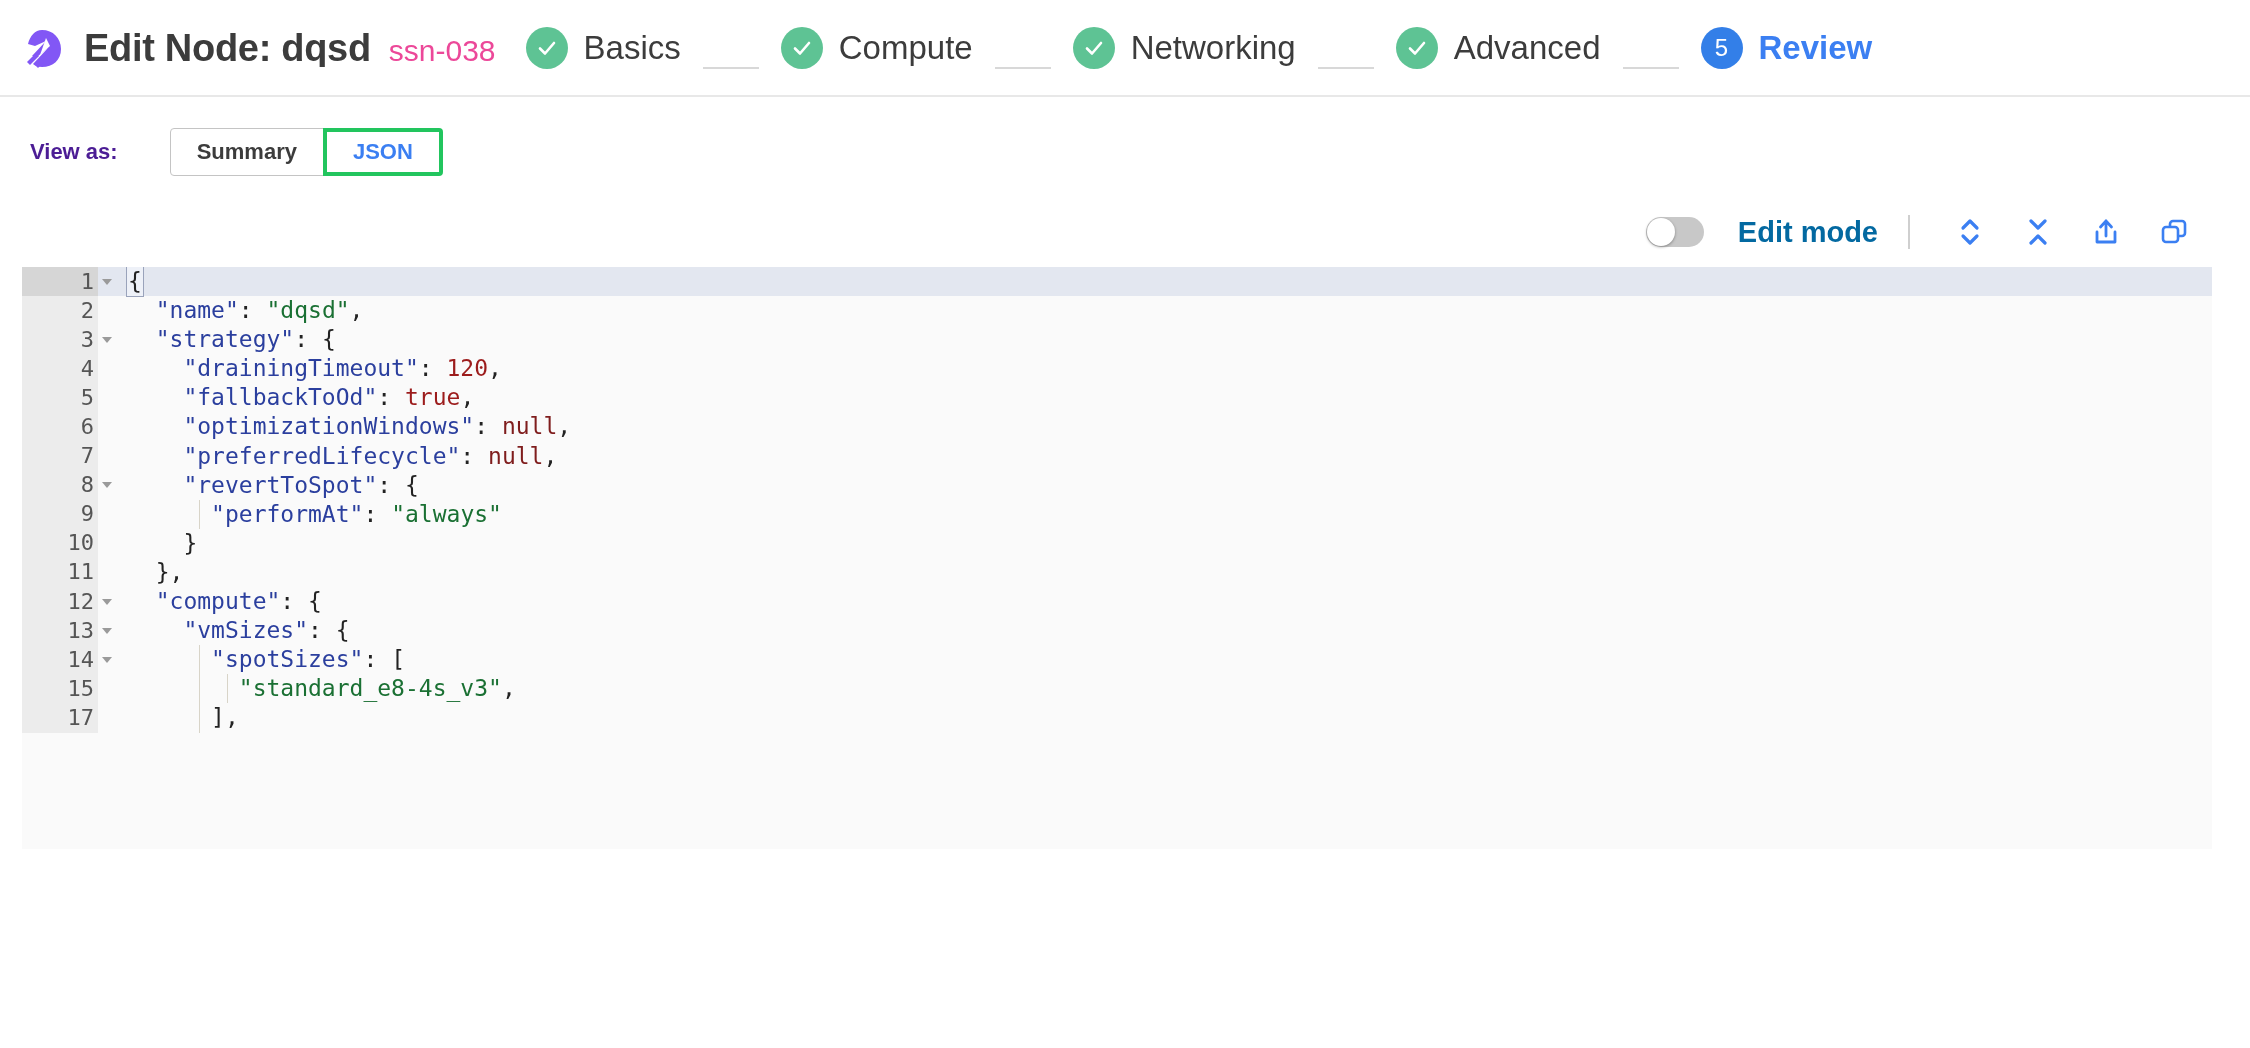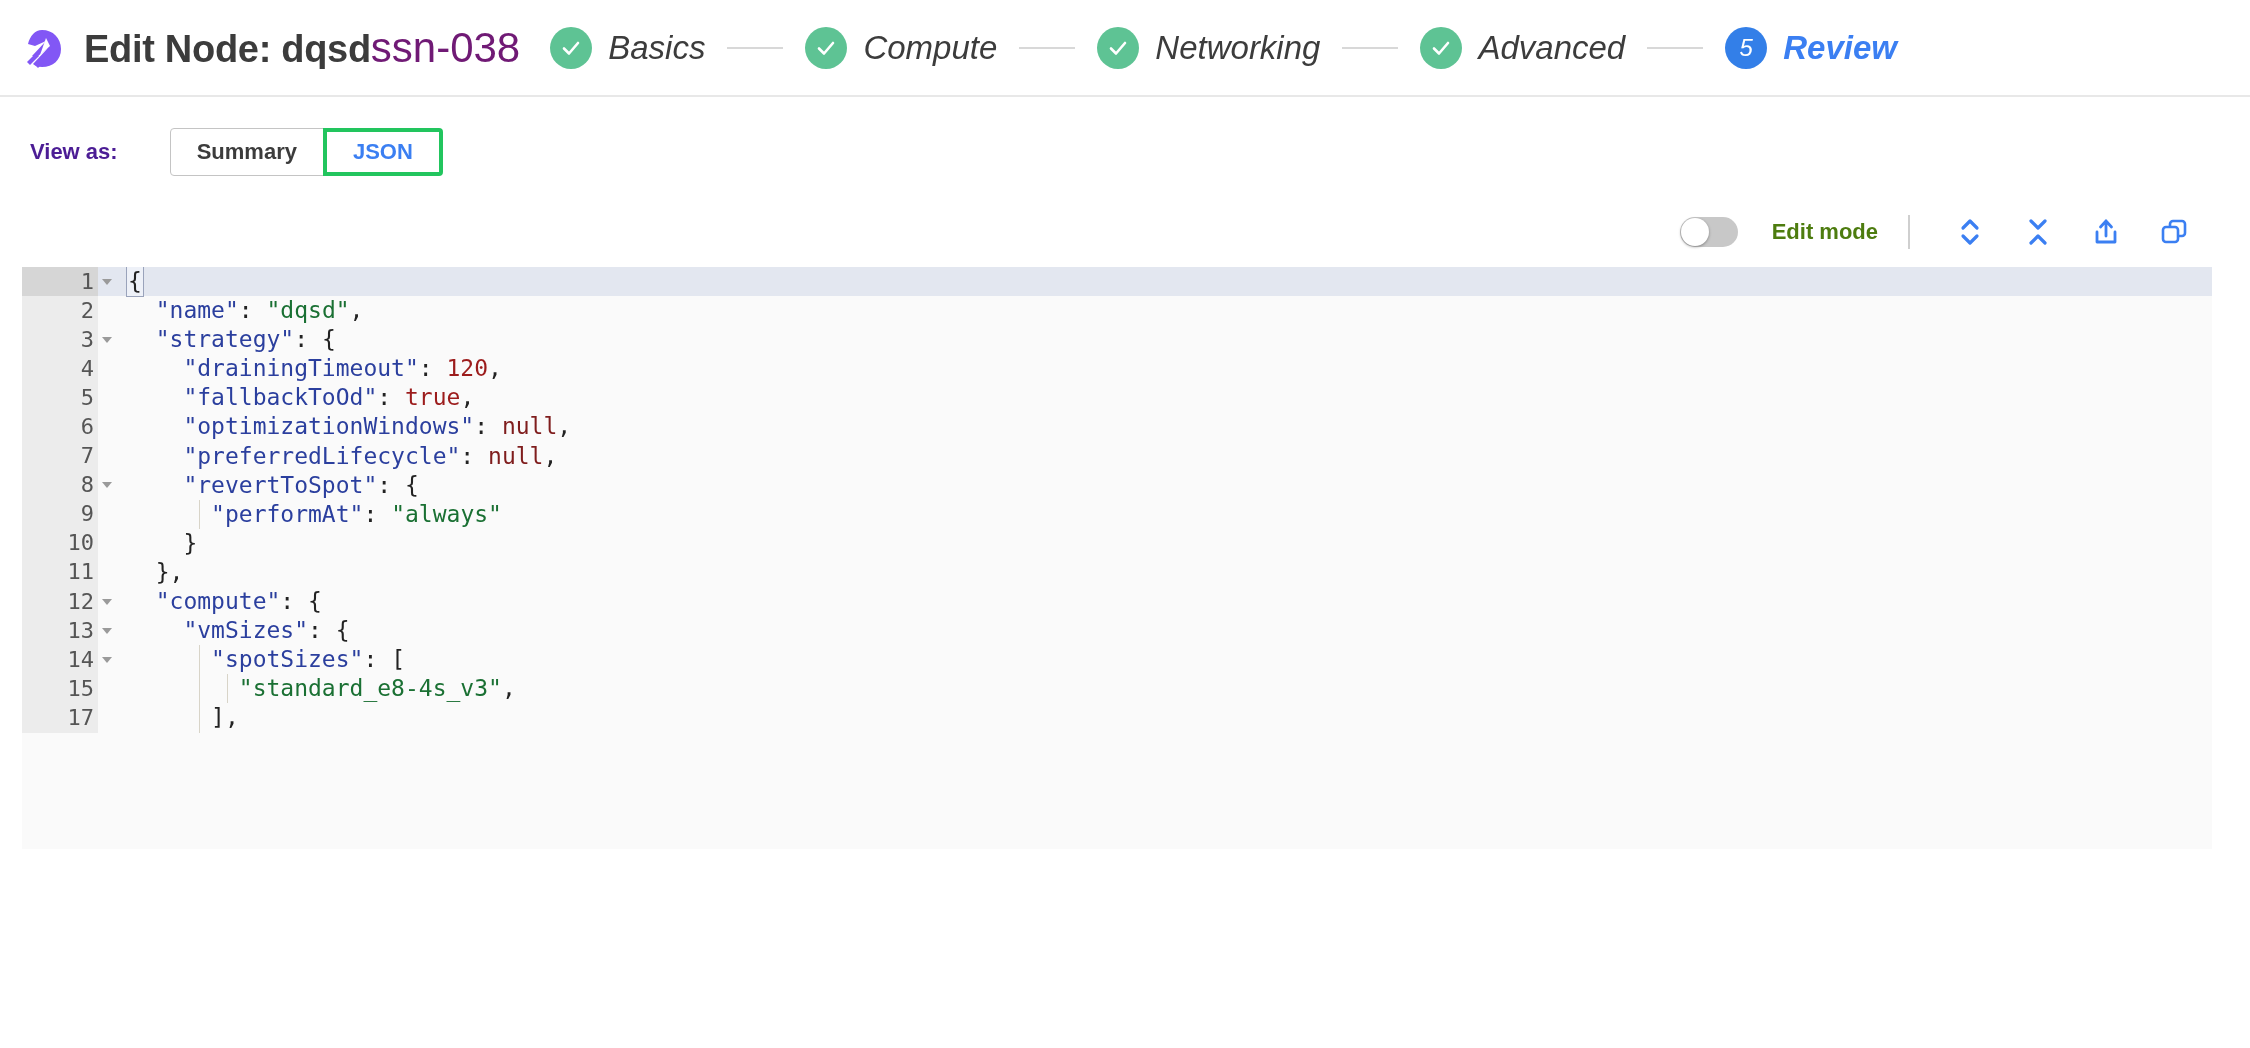--- a/index.html
+++ b/index.html
@@ -40,34 +40,34 @@
     white-space: nowrap;
   }
   .page-title {
     font-size: 38px;
     font-weight: bold;
     color: #3c3c3c;
     letter-spacing: -0.3px;
     line-height: 1;
   }
   .page-subtitle {
-    font-size: 42px;
+    font-size: 30px;
     font-weight: 400;
-    color: #701a75;
+    color: #ec4899;
+    margin-left: 18px;
     line-height: 1;
   }
 
   
   .stepper {
     display: flex;
-    align-items: center;
+    align-items: flex-end;
     margin-left: 30px;
     flex: 1 1 auto;
     white-space: nowrap;
-    font-style: italic;
   }
   .step {
     display: flex;
     align-items: center;
     flex: 0 0 auto;
   }
   .step-bullet {
     width: 42px; height: 42px;
     border-radius: 50%;
     display: flex;
@@ -153,23 +153,23 @@
   }
   .toggle-knob {
     position: absolute;
     left: 1px; top: 1px;
     width: 28px; height: 28px;
     border-radius: 50%;
     background: #ffffff;
     box-shadow: 0 1px 3px rgba(0,0,0,0.35);
   }
   .toggle-label {
-    font-size: 22px;
+    font-size: 29px;
     font-weight: bold;
-    color: #4d7c0f;
+    color: #0369a1;
     margin-left: 34px;
   }
   .tb-divider {
     width: 2px; height: 34px;
     background: #cfcfcf;
     margin: 0 26px 0 30px;
   }
   .tb-icon {
     width: 40px; height: 40px;
     display: flex;

